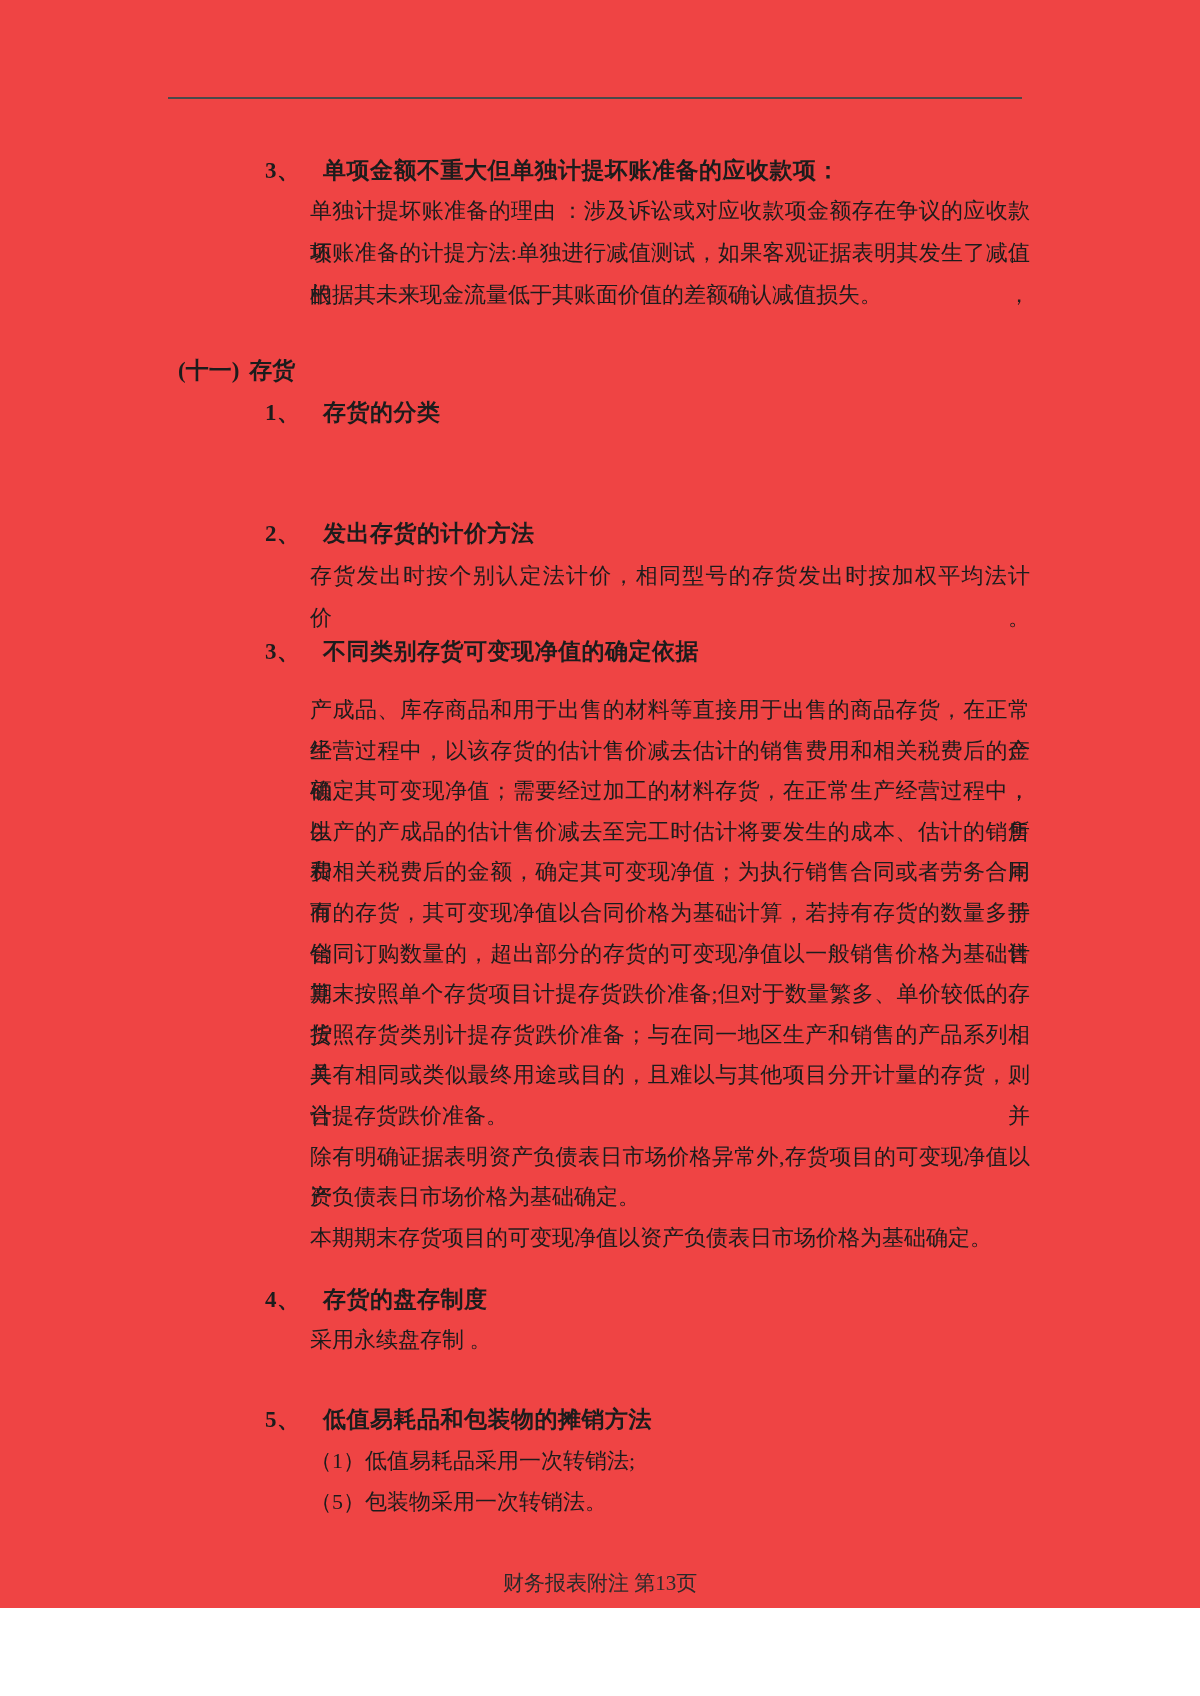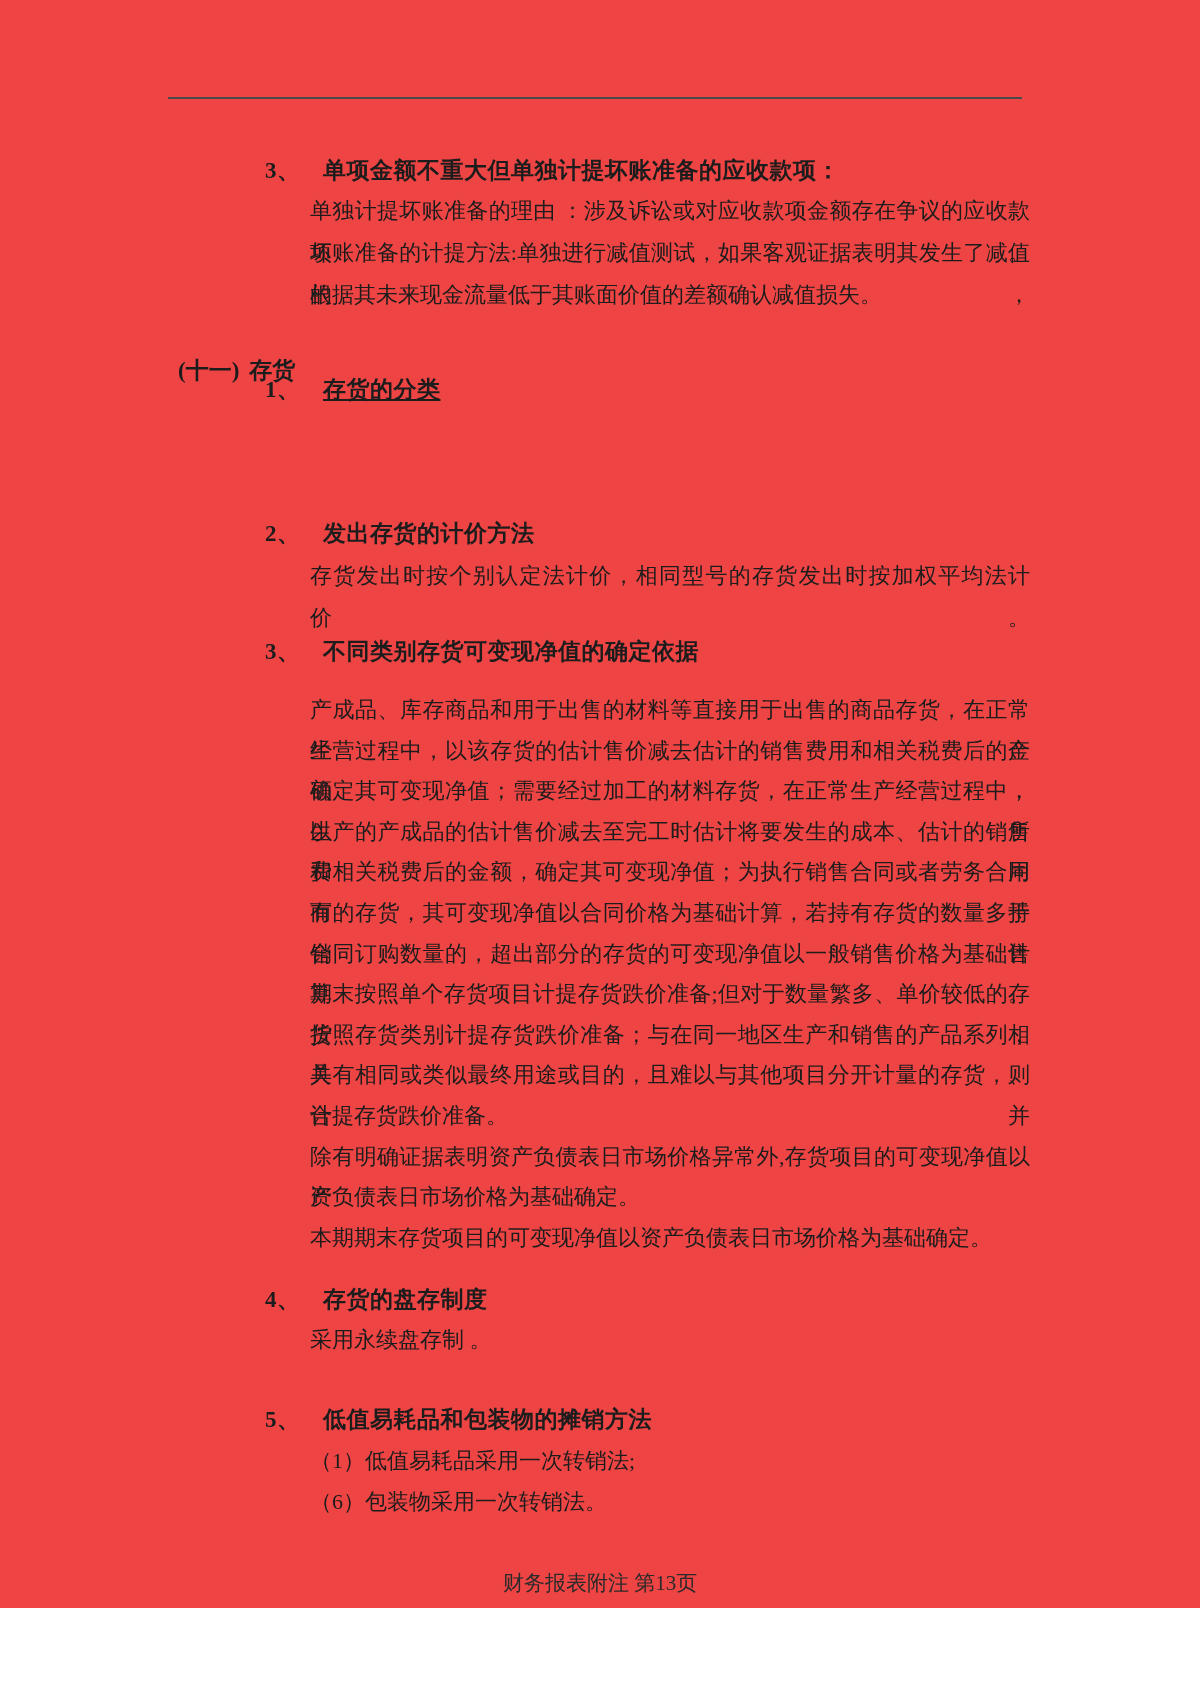--- a/index.html
+++ b/index.html
@@ -55,21 +55,21 @@
   <div class="para lh42" style="top:190px;">
     <div class="ln fill">单独计提坏账准备的理由 ：涉及诉讼或对应收款项金额存在争议的应收款项。</div>
     <div class="ln fill">坏账准备的计提方法:单独进行减值测试，如果客观证据表明其发生了减值的，</div>
     <div class="ln left">根据其未来现金流量低于其账面价值的差额确认减值损失。</div>
   </div>
 
   <div class="sec" style="top:359px;">
     <span class="lbl">(十一)</span><span>存货</span>
   </div>
 
-  <div class="hrow" style="top:378px;text-decoration:underline;">
+  <div class="hrow" style="top:401px;">
     <span class="num">1、</span><span>存货的分类</span>
   </div>
 
   <div class="hrow" style="top:522px;">
     <span class="num">2、</span><span>发出存货的计价方法</span>
   </div>
   <div class="para lh42" style="top:555px;">
     <div class="ln fill">存货发出时按个别认定法计价，相同型号的存货发出时按加权平均法计价。</div>
   </div>
 
@@ -98,18 +98,18 @@
   </div>
   <div class="para lh42" style="top:1319px;">
     <div class="ln left">采用永续盘存制 。</div>
   </div>
 
   <div class="hrow" style="top:1408px;">
     <span class="num">5、</span><span>低值易耗品和包装物的摊销方法</span>
   </div>
   <div class="para lh41" style="top:1440px;">
     <div class="ln left">（1）低值易耗品采用一次转销法;</div>
-    <div class="ln left">（6）包装物采用一次转销法。</div>
+    <div class="ln left">（5）包装物采用一次转销法。</div>
   </div>
 
   <div class="footer">财务报表附注 第13页</div>
 
 </div>
 
 </body></html>

